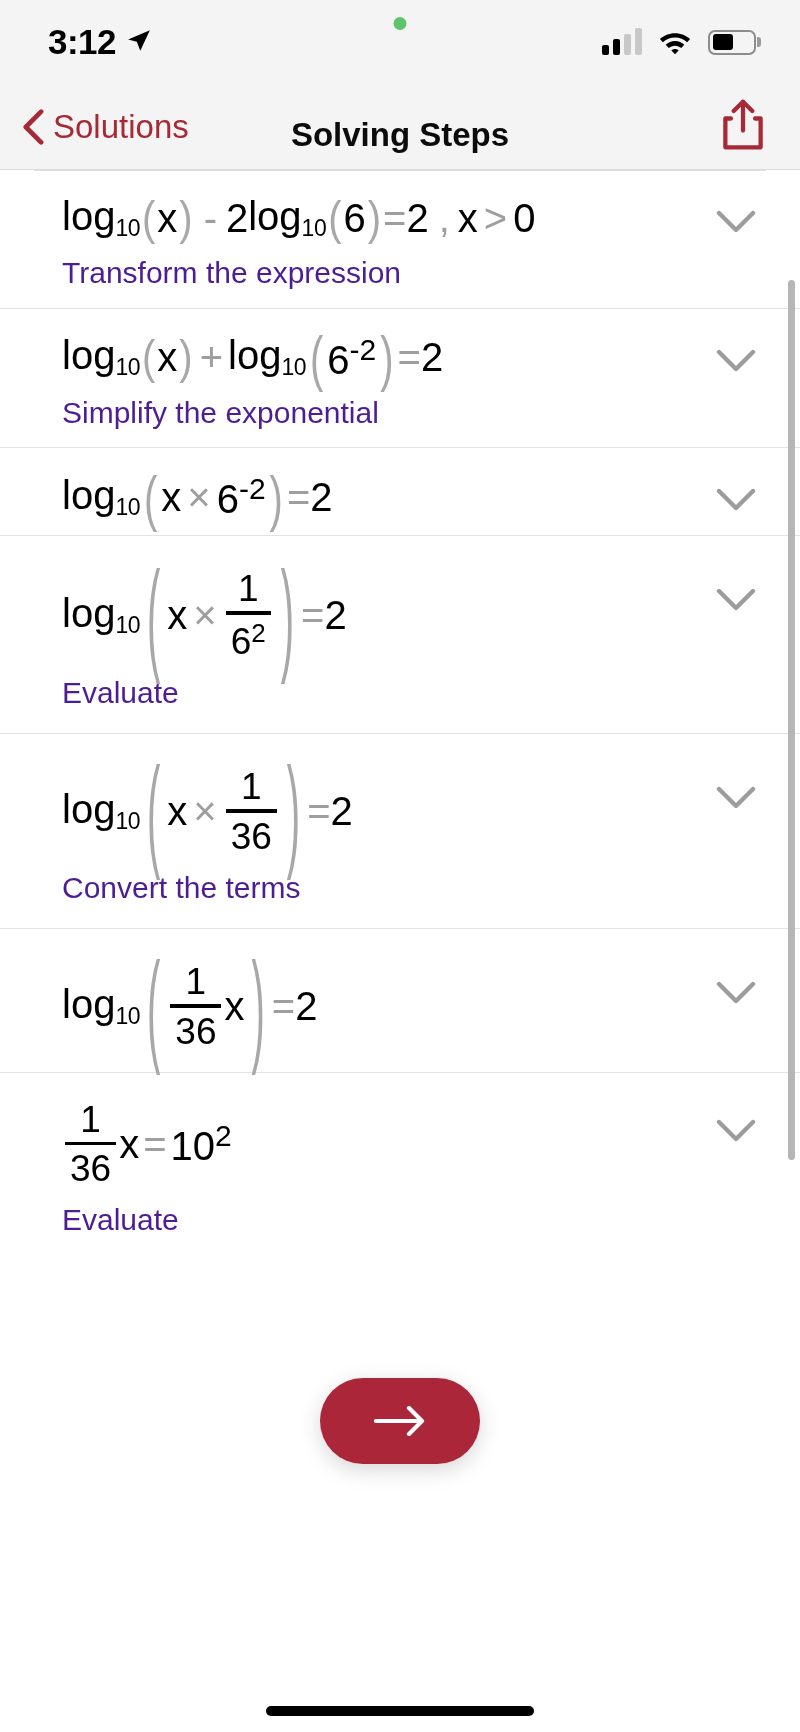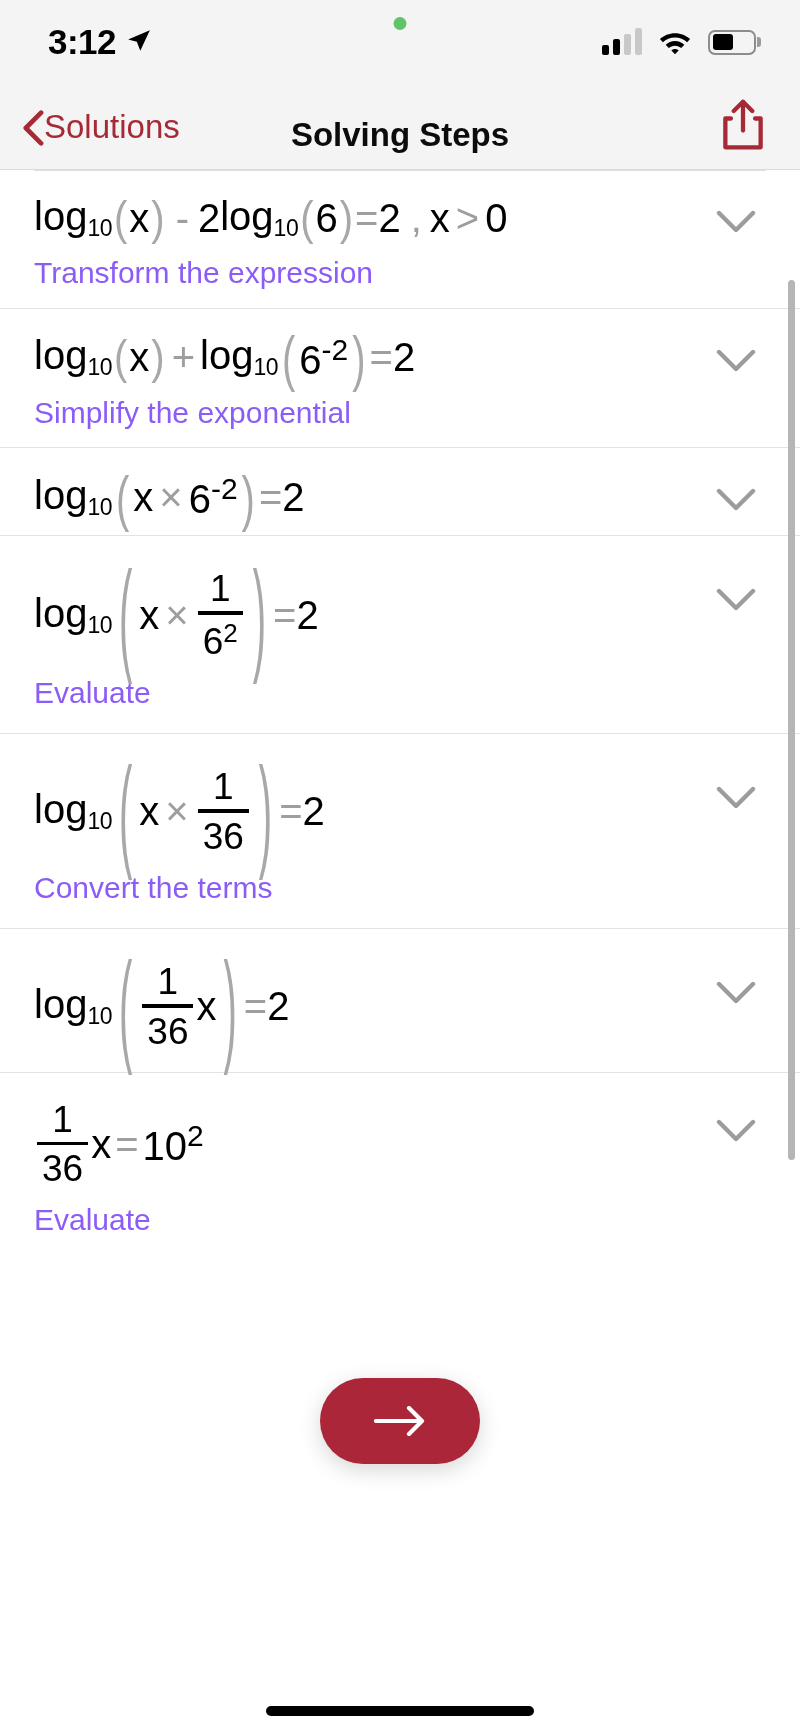--- a/index.html
+++ b/index.html
@@ -42,21 +42,21 @@
   }
   .battery span{ display:block; height:100%; background:#000; border-radius:3px; }
 
   
   .nav-bar{
     height:86px; background:#f4f4f4;
     display:flex; align-items:center; position:relative;
     padding:0 34px 0 22px;
     border-bottom:1px solid #dcdcdc;
   }
-  .nav-back{ display:flex; align-items:flex-end; cursor:pointer; }
+  .nav-back{ display:flex; align-items:center; gap:9px; cursor:pointer; }
   .chev-left{ width:22px; height:36px; }
   .nav-back-label{ font-size:33px; color:#a62936; font-weight:400; }
   .nav-title{
     position:absolute; left:0; right:0; text-align:center;
     font-size:33px; font-weight:700; color:#0c0c0c; pointer-events:none;margin-top:16px;
   }
   .share-btn{ margin-left:auto; z-index:2; cursor:pointer; display:block; }
   .share-icon{ width:46px; height:52px; }
 
   
@@ -66,29 +66,29 @@
   }
   .top-rule{
     position:absolute; top:0; left:34px; right:34px; height:1px; background:#dedede;
   }
   .step{
     padding:0 34px;
     border-bottom:1px solid #e3e3e3;
     margin:0 0 0 0;
   }
   .step:last-child{ border-bottom:none; }
-  .step-inner{ position:relative; padding:26px 70px 16px 0; }
+  .step-inner{ position:relative; padding:26px 70px 16px 0;margin-left:28px; }
   .eq{
     font-family:"Liberation Sans", sans-serif;
     font-size:40px; color:#000; font-weight:400;
     display:flex; align-items:center; line-height:1;
     white-space:nowrap;
   }
   .caption{
-    font-size:30px; color:#8b5cf6; font-weight:400;
+    font-size:30px; color:#4c1d95; font-weight:400;
     margin-top:14px; line-height:1.25; max-width:580px;
   }
   .chev-down{
     position:absolute; right:10px; top:40px;
     width:40px; height:24px; cursor:pointer;
   }
 
   
   .op{ color:#9e9e9e; }
   .paren{ color:#a8a8a8; font-weight:300; display:inline-block; }

